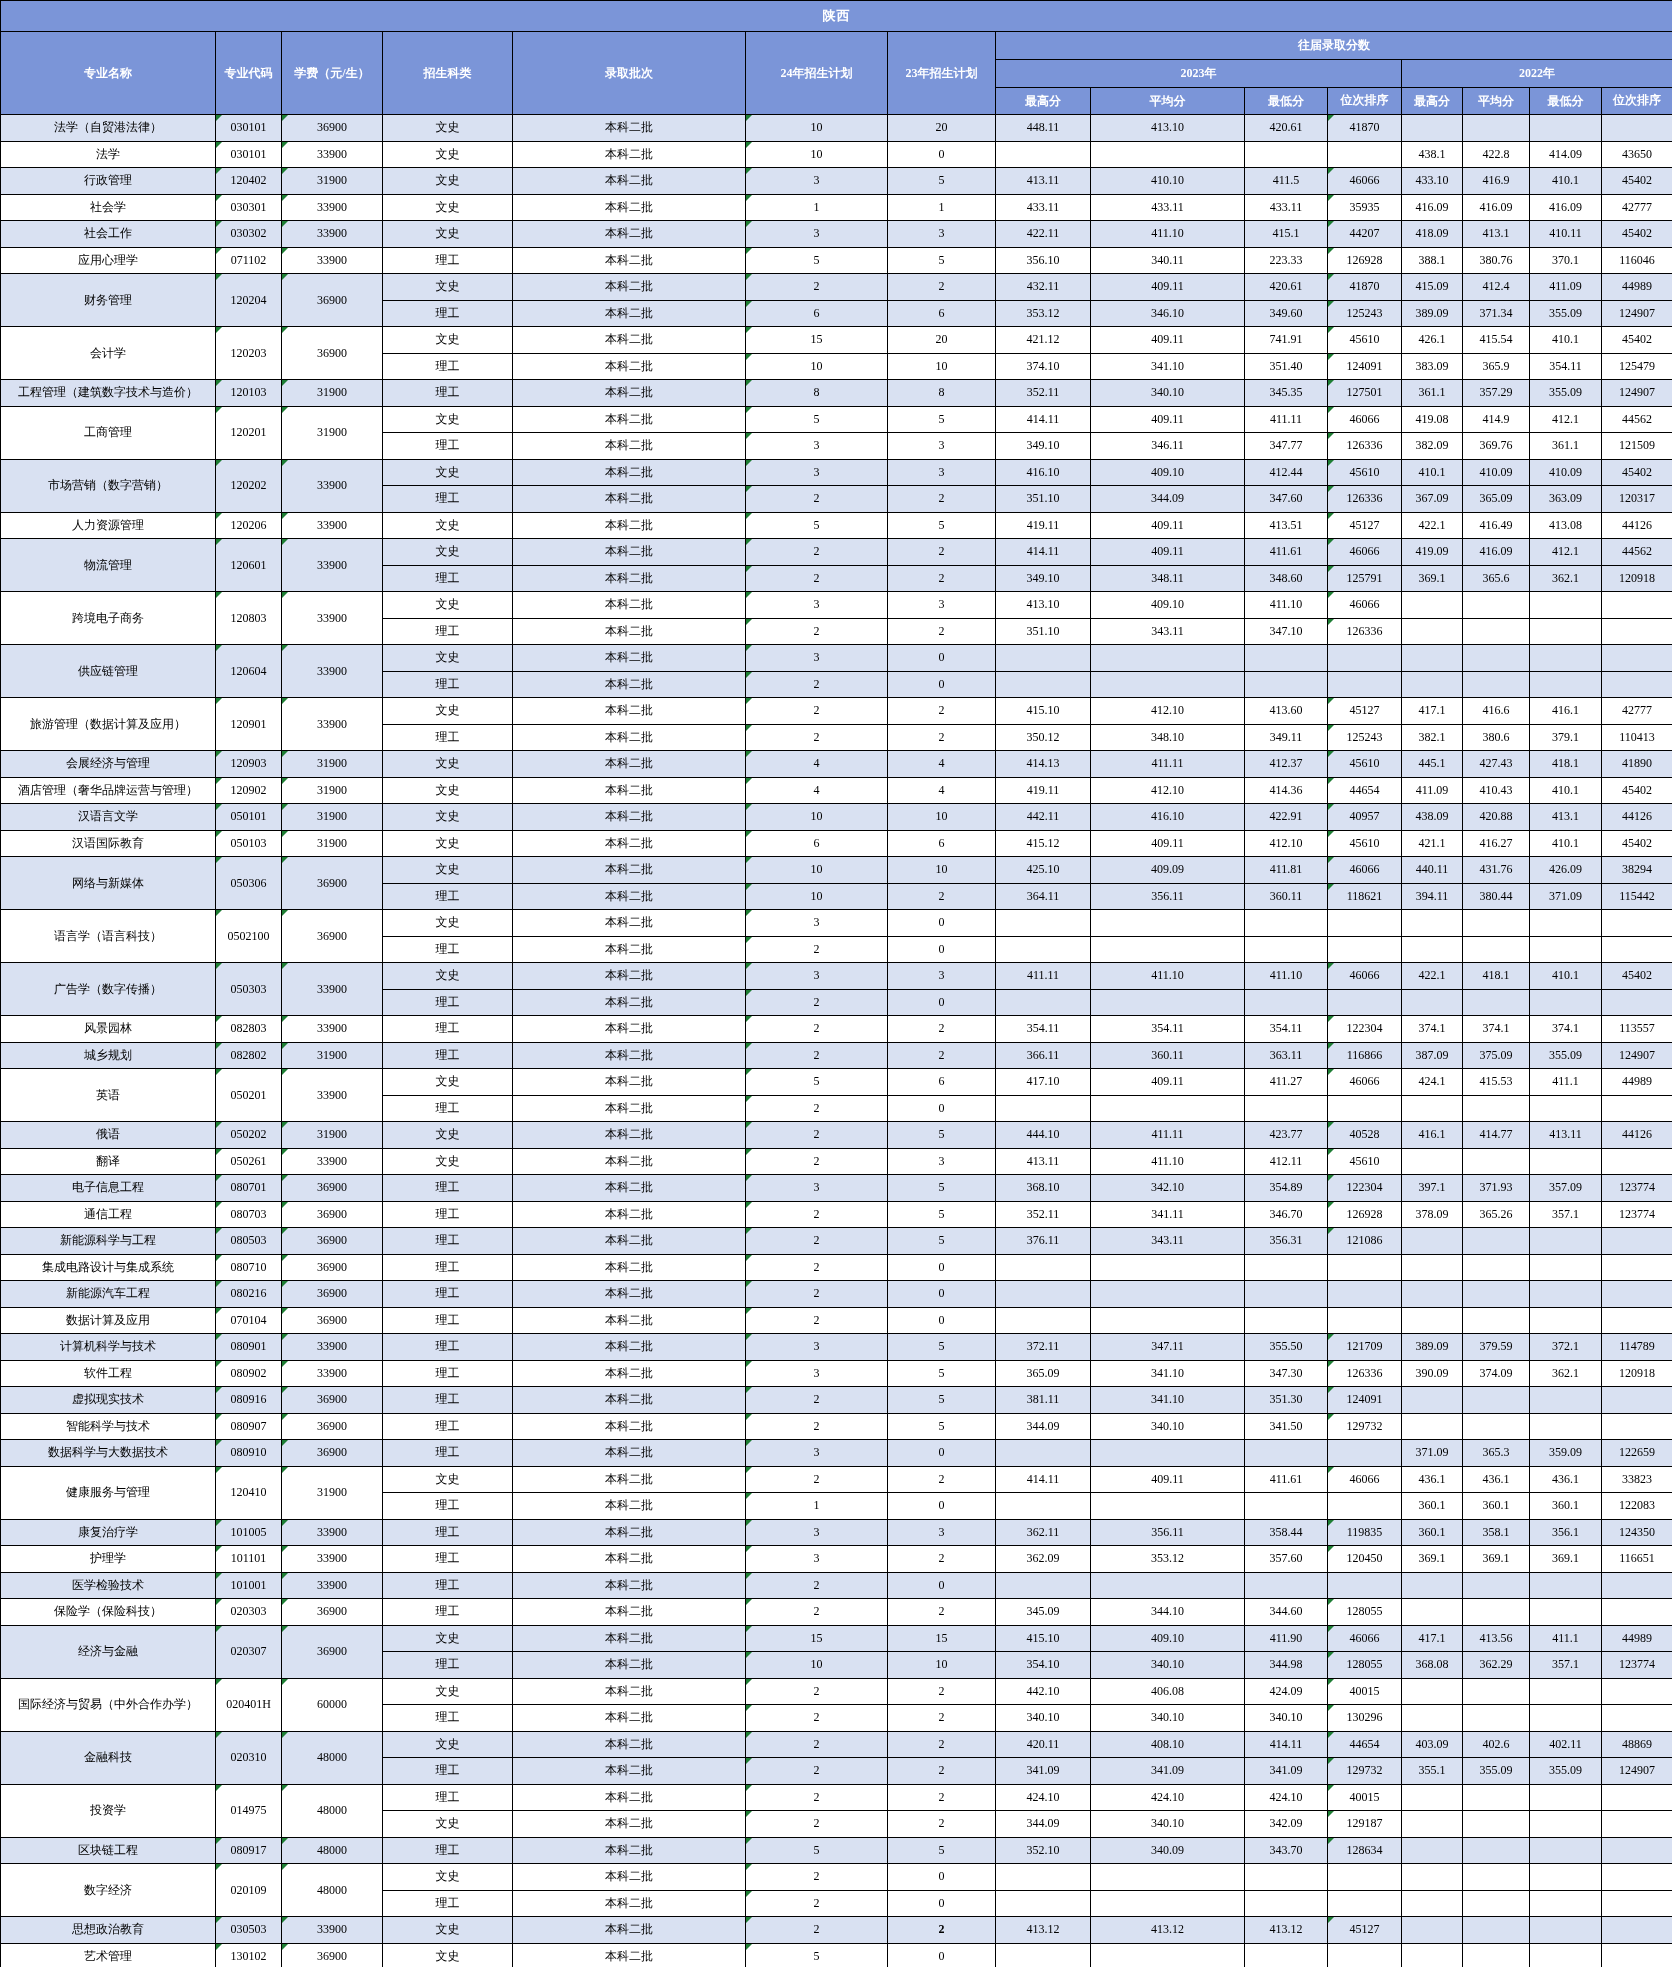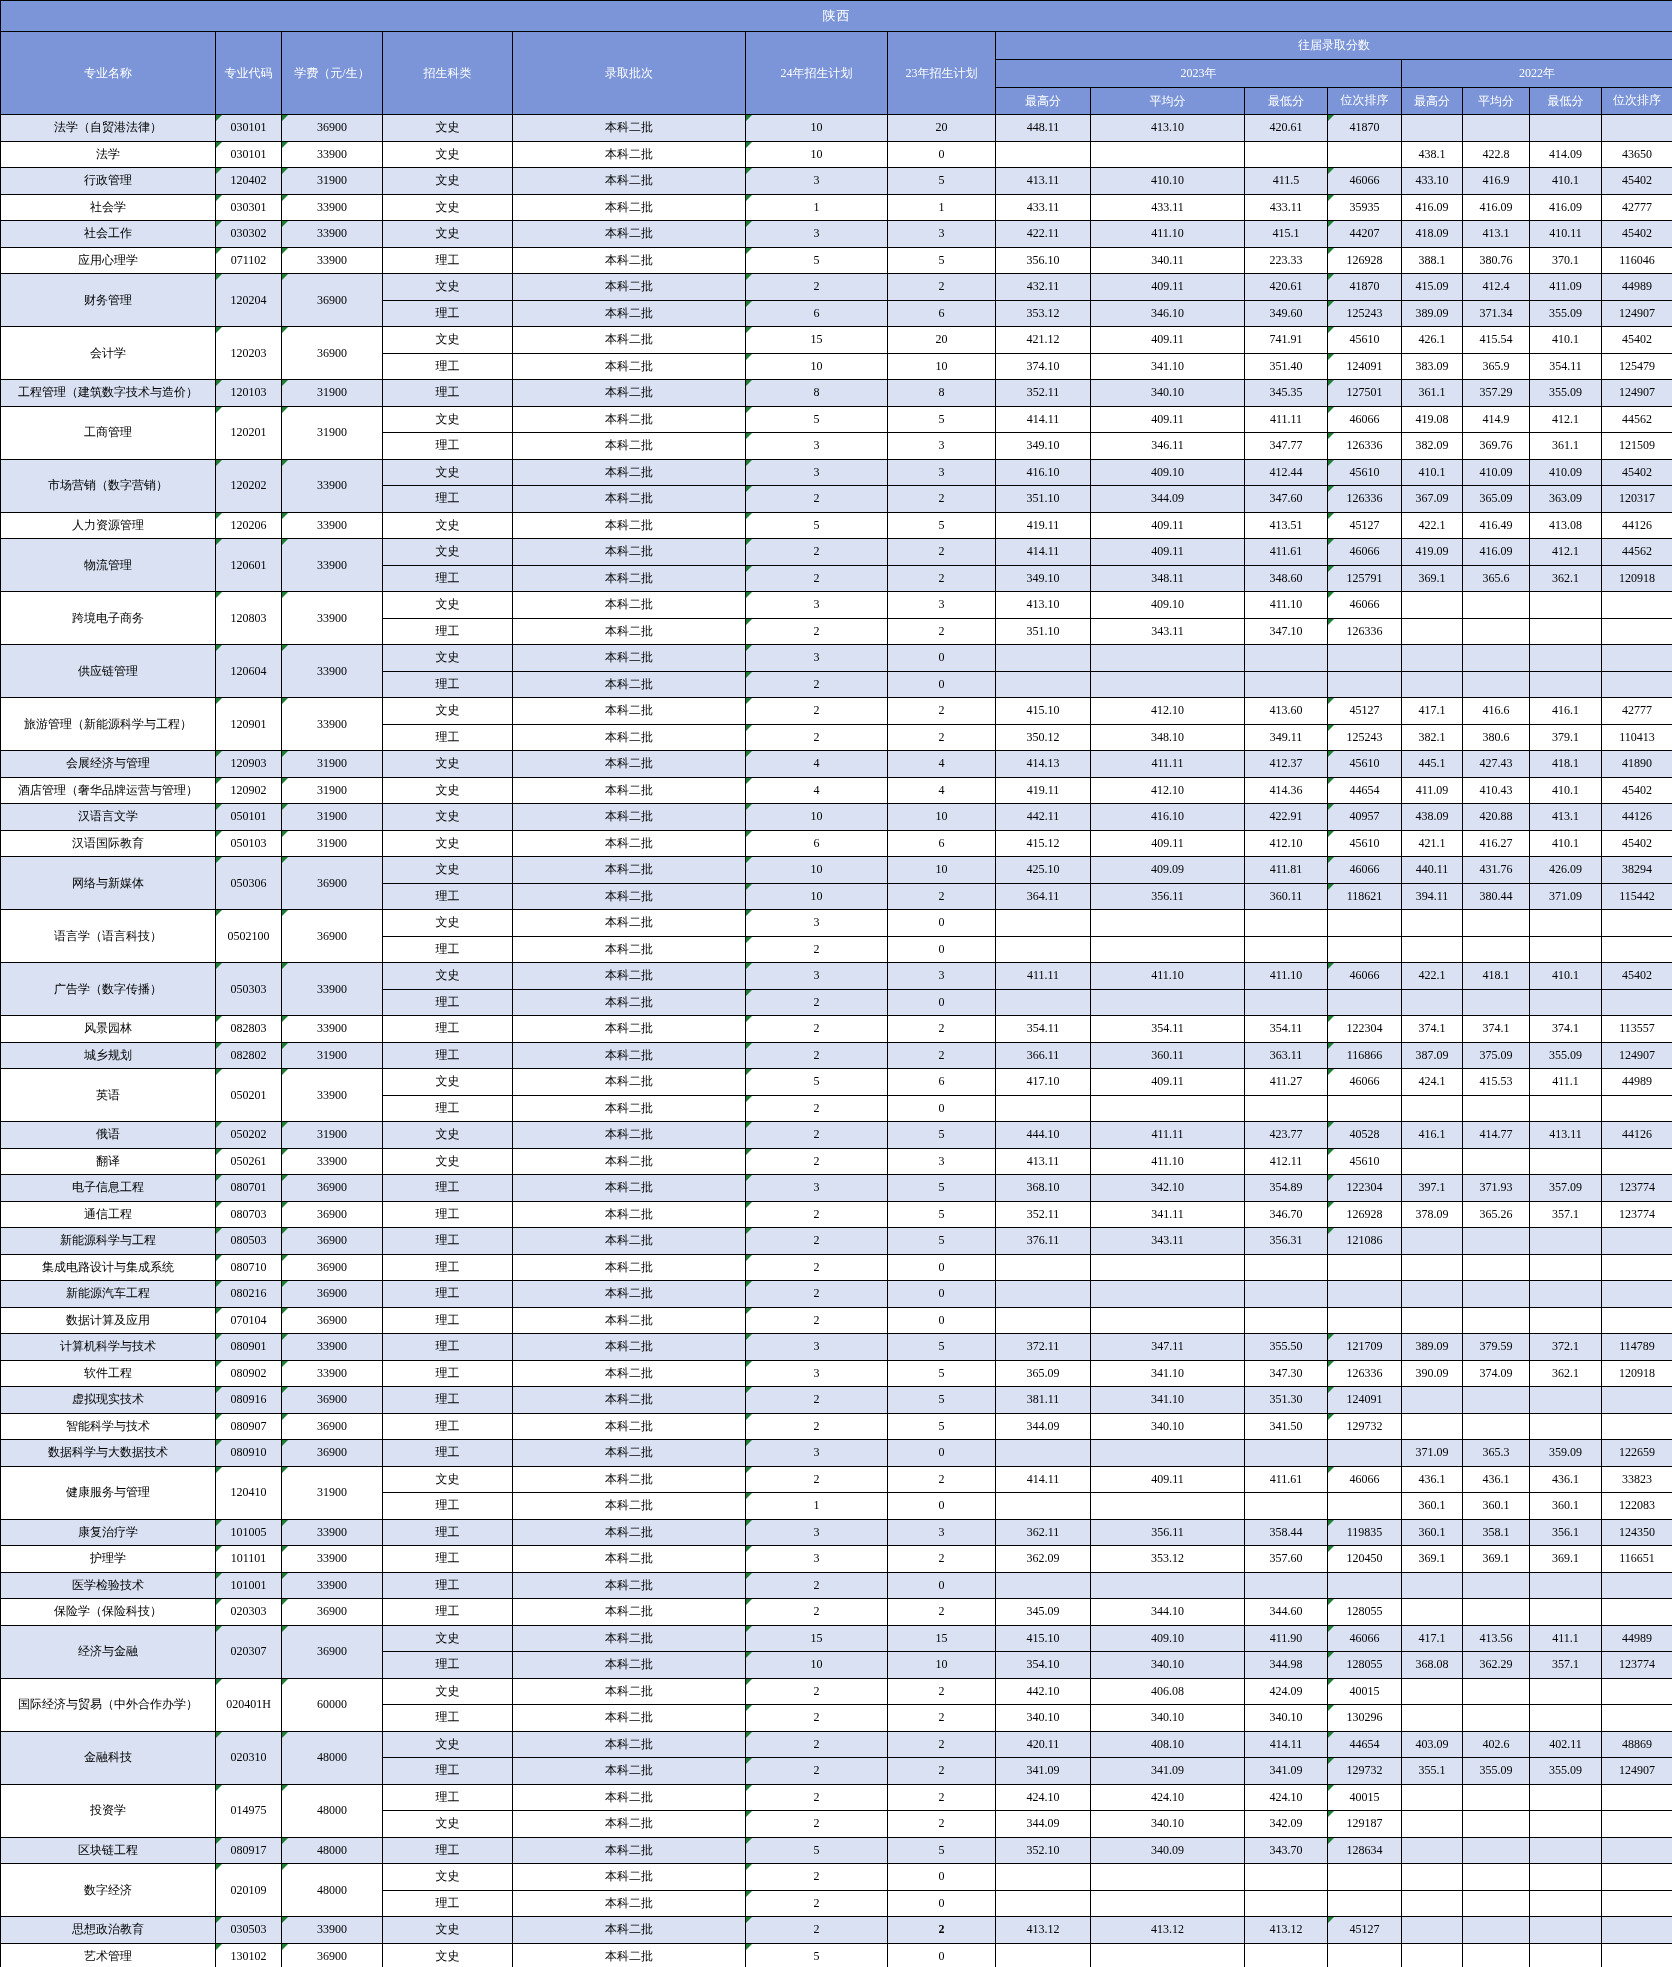--- a/index.html
+++ b/index.html
@@ -1,21 +1,21 @@
 <!DOCTYPE html>
 <html><head>
 <meta charset="utf-8">
 <style>
   html,body{margin:0;padding:0;background:#fff;}
   .wrap{width:1672px;}
   table{border-collapse:collapse;table-layout:fixed;width:1672px;
         font-family:"Liberation Serif","DejaVu Serif",serif;}
   th,td{border:1px solid #000;overflow:hidden;white-space:nowrap;text-align:center;
         vertical-align:middle;font-size:12px;padding:0 2px;position:relative;box-sizing:border-box;}
-  thead th{background:#7b95d8;color:#fff;font-weight:normal;}
+  thead th{background:#7b95d8;color:#fff;font-weight:bold;}
   tr.title-row th{height:31px;font-size:13px;letter-spacing:1px;}
   tr.hdr1 th{height:28px;} tr.hdr2 th{height:28px;} tr.hdr3 th{height:27px;}
   .hdr-wrap{white-space:normal;line-height:1.15;}
   tbody td{height:26.5px;color:#000;}
   tr.shade td{background:#d9e1f2;}
   tr.plain td{background:#ffffff;}
   .flag::before{content:"";position:absolute;left:0;top:0;width:0;height:0;
                 border-top:6px solid #1e7e34;border-right:6px solid transparent;}
   .bold{font-weight:bold;}
 </style>
@@ -418,21 +418,21 @@
           <td></td>
           <td></td>
           <td></td>
           <td></td>
           <td></td>
           <td></td>
           <td></td>
           <td></td>
         </tr>
         <tr class="plain">
-          <td rowspan="2">旅游管理（新能源科学与工程）</td>
+          <td rowspan="2">旅游管理（数据计算及应用）</td>
           <td rowspan="2" class="flag">120901</td>
           <td rowspan="2" class="flag">33900</td>
           <td>文史</td>
           <td>本科二批</td>
           <td class="flag">2</td>
           <td>2</td>
           <td>415.10</td>
           <td>412.10</td>
           <td>413.60</td>
           <td class="flag">45127</td>

